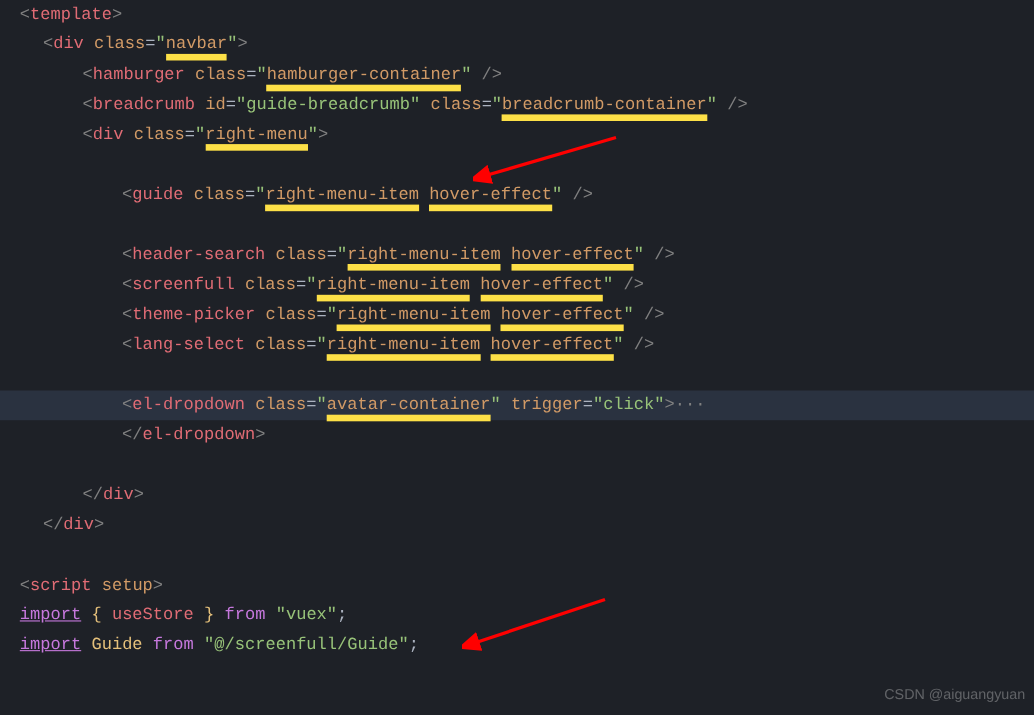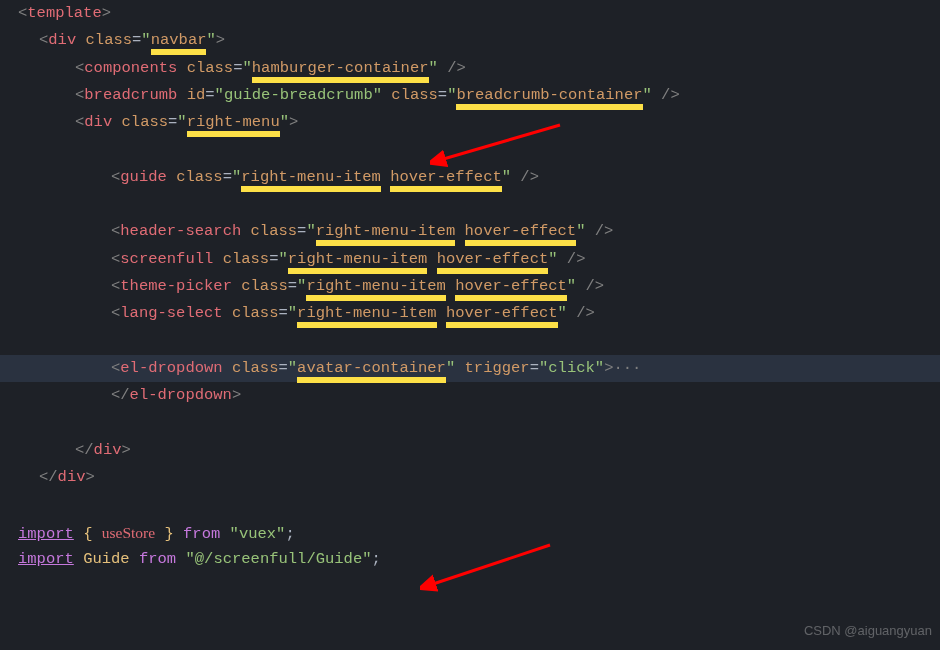--- a/index.html
+++ b/index.html
@@ -33,21 +33,21 @@
 .i2 { padding-left: 75px; }
 .i3 { padding-left: 111px; }
 .bracket { color: #808080; }
 .tag { color: #e06c75; }
 .attr { color: #d19a66; }
 .punct { color: #abb2bf; }
 .str { color: #98c379; }
 .str-u { color: #d19a66; border-bottom: 6px solid #fde047; }
 .k-import { color: #c678dd; text-decoration: underline; }
 .k-setup { color: #d19a66; }
-.ident { color: #e06c75; font-family: Liberation Serif, serif; }
+.ident { color: #e06c75; }
 .ident-y { color: #e5c07b; }
 .brace-y { color: #e5c07b; }
 .from { color: #c678dd; }
 .ellipsis { color: #808080; }
 .arrow {
   position: absolute;
   pointer-events: none;
 }
 .watermark {
   position: absolute;
@@ -60,21 +60,21 @@
 </style>
 </head>
 <body>
 
 <div class="editor">
 
 <div class="line"><span class="bracket">&lt;</span><span class="tag">template</span><span class="bracket">&gt;</span></div>
 
 <div class="line i1"><span class="bracket">&lt;</span><span class="tag">div</span><span> </span><span class="attr">class</span><span class="punct">=</span><span class="str">"</span><span class="str-u">navbar</span><span class="str">"</span><span class="bracket">&gt;</span></div>
 
-<div class="line i2"><span class="bracket">&lt;</span><span class="tag">components</span><span> </span><span class="attr">class</span><span class="punct">=</span><span class="str">"</span><span class="str-u">hamburger-container</span><span class="str">"</span><span class="bracket"> /&gt;</span></div>
+<div class="line i2"><span class="bracket">&lt;</span><span class="tag">hamburger</span><span> </span><span class="attr">class</span><span class="punct">=</span><span class="str">"</span><span class="str-u">hamburger-container</span><span class="str">"</span><span class="bracket"> /&gt;</span></div>
 
 <div class="line i2"><span class="bracket">&lt;</span><span class="tag">breadcrumb</span><span> </span><span class="attr">id</span><span class="punct">=</span><span class="str">"</span><span class="str">guide-breadcrumb</span><span class="str">"</span><span> </span><span class="attr">class</span><span class="punct">=</span><span class="str">"</span><span class="str-u">breadcrumb-container</span><span class="str">"</span><span class="bracket"> /&gt;</span></div>
 
 <div class="line i2"><span class="bracket">&lt;</span><span class="tag">div</span><span> </span><span class="attr">class</span><span class="punct">=</span><span class="str">"</span><span class="str-u">right-menu</span><span class="str">"</span><span class="bracket">&gt;</span></div>
 
 <div class="line"></div>
 
 <div class="line i3"><span class="bracket">&lt;</span><span class="tag">guide</span><span> </span><span class="attr">class</span><span class="punct">=</span><span class="str">"</span><span class="str-u">right-menu-item</span><span class="str"> </span><span class="str-u">hover-effect</span><span class="str">"</span><span class="bracket"> /&gt;</span></div>
 
 <div class="line"></div>
@@ -95,20 +95,21 @@
 
 <div class="line"></div>
 
 <div class="line i2"><span class="bracket">&lt;/</span><span class="tag">div</span><span class="bracket">&gt;</span></div>
 
 <div class="line i1"><span class="bracket">&lt;/</span><span class="tag">div</span><span class="bracket">&gt;</span></div>
 
 
 <div class="line"></div>
 
+<div class="line"><span class="bracket">&lt;</span><span class="tag">script</span><span> </span><span class="k-setup">setup</span><span class="bracket">&gt;</span></div>
 
 <div class="line"><span class="k-import">import</span><span> </span><span class="brace-y">{ </span><span class="ident">useStore</span><span class="brace-y"> }</span><span> </span><span class="from">from</span><span> </span><span class="str">"</span><span class="str">vuex</span><span class="str">"</span><span class="punct">;</span></div>
 
 <div class="line"><span class="k-import">import</span><span> </span><span class="ident-y">Guide</span><span> </span><span class="from">from</span><span> </span><span class="str">"</span><span class="str">@/screenfull/Guide</span><span class="str">"</span><span class="punct">;</span></div>
 
 </div>
 
 <svg class="arrow" style="left:430px; top:120px;" width="140" height="50">
   <defs>
       <marker id="ah1" markerWidth="10" markerHeight="10" refX="2" refY="3" orient="auto">

